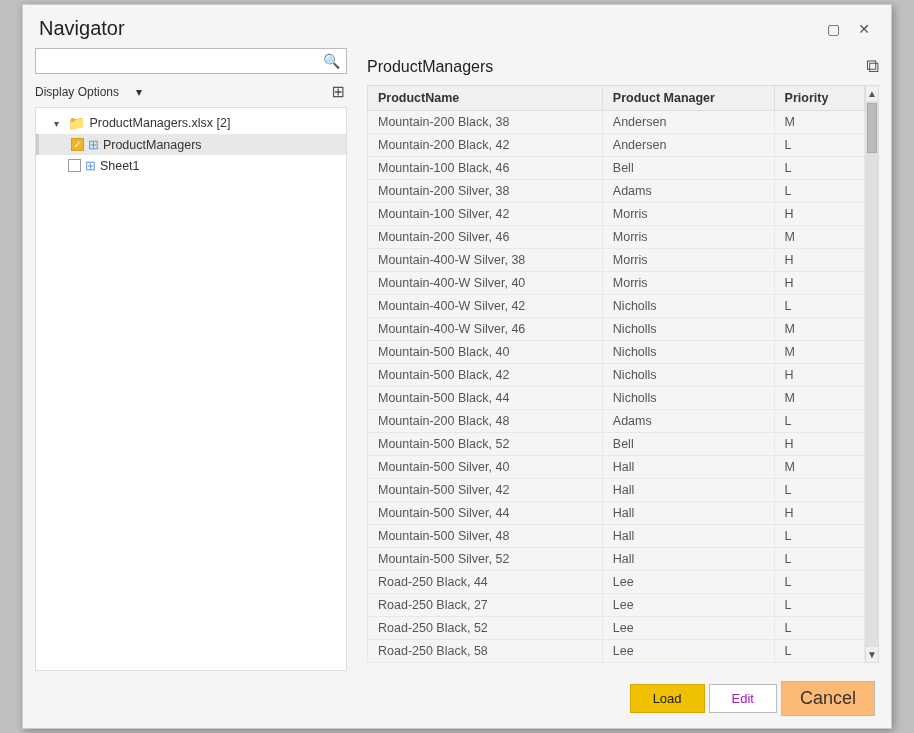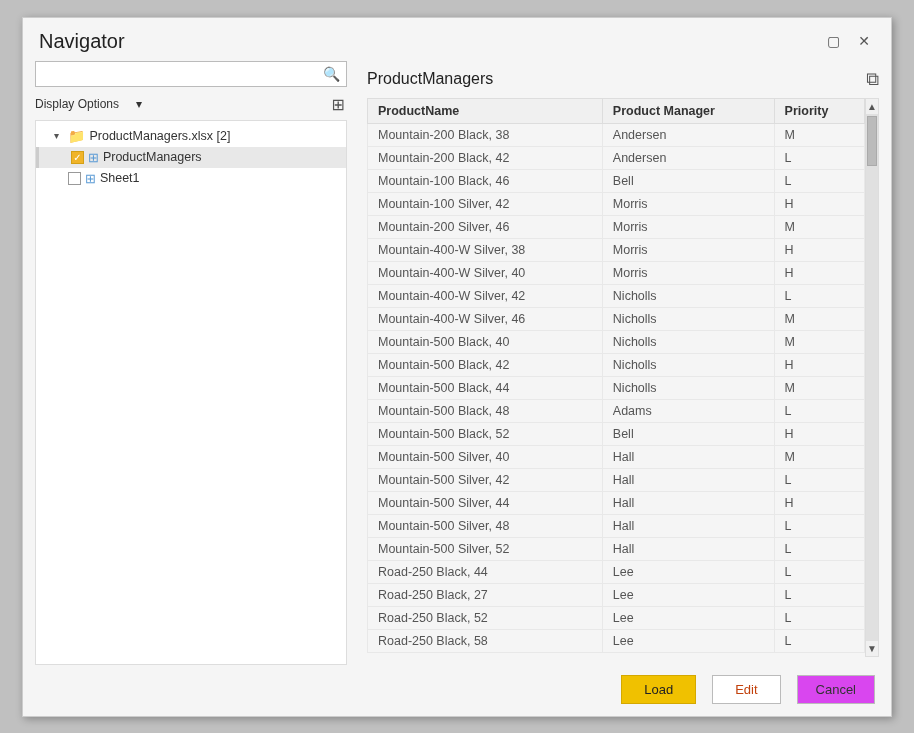--- a/index.html
+++ b/index.html
@@ -243,47 +243,47 @@
       position: absolute;
       top: 2px;
       left: 1px;
     }
     
     .footer {
       display: flex;
       justify-content: flex-end;
       align-items: center;
       padding: 10px 16px 12px 8px;
-      gap: 16px;
+      gap: 4px;
       background: #f5f5f5;
     }
     .btn-load {
       background: #f0c100;
       border: 1px solid #d4a800;
       color: #222;
       padding: 6px 22px;
       cursor: pointer;
       font-size: 13px;
       font-weight: 500;
     }
     .btn-edit {
       background: #fff;
       border: 1px solid #bbb;
-      color: #c2410c;
+      color: #a21caf;
       padding: 6px 22px;
       cursor: pointer;
       font-size: 13px;
     }
     .btn-cancel {
-      background: #d946ef;
+      background: #fdba74;
       border: 1px solid #bbb;
       color: #333;
       padding: 6px 18px;
       cursor: pointer;
-      font-size: 13px;
+      font-size: 18px;
       text-align: right;
     }
     .highlighted-cell {
       color: #1a6fc4;
     }
   </style>
 </head>
 <body>
 
 <div class="dialog">
@@ -357,20 +357,25 @@
                   <td>Mountain-200 Black, 42</td>
                   <td>Andersen</td>
                   <td>L</td>
                 </tr>
                 <tr>
                   <td class="highlighted-cell">Mountain-100 Black, 46</td>
                   <td class="highlighted-cell">Bell</td>
                   <td class="highlighted-cell">L</td>
                 </tr>
                 <tr>
+                  <td>Mountain-200 Silver, 38</td>
+                  <td>Adams</td>
+                  <td>L</td>
+                </tr>
+                <tr>
                   <td>Mountain-100 Silver, 42</td>
                   <td>Morris</td>
                   <td>H</td>
                 </tr>
                 <tr>
                   <td>Mountain-200 Silver, 46</td>
                   <td>Morris</td>
                   <td>M</td>
                 </tr>
                 <tr>
@@ -402,21 +407,21 @@
                   <td>Mountain-500 Black, 42</td>
                   <td>Nicholls</td>
                   <td>H</td>
                 </tr>
                 <tr>
                   <td>Mountain-500 Black, 44</td>
                   <td>Nicholls</td>
                   <td>M</td>
                 </tr>
                 <tr>
-                  <td>Mountain-500 Black, 48</td>
+                  <td>Mountain-200 Black, 48</td>
                   <td>Adams</td>
                   <td>L</td>
                 </tr>
                 <tr>
                   <td>Mountain-500 Black, 52</td>
                   <td>Bell</td>
                   <td>H</td>
                 </tr>
                 <tr>
                   <td>Mountain-500 Silver, 40</td>

